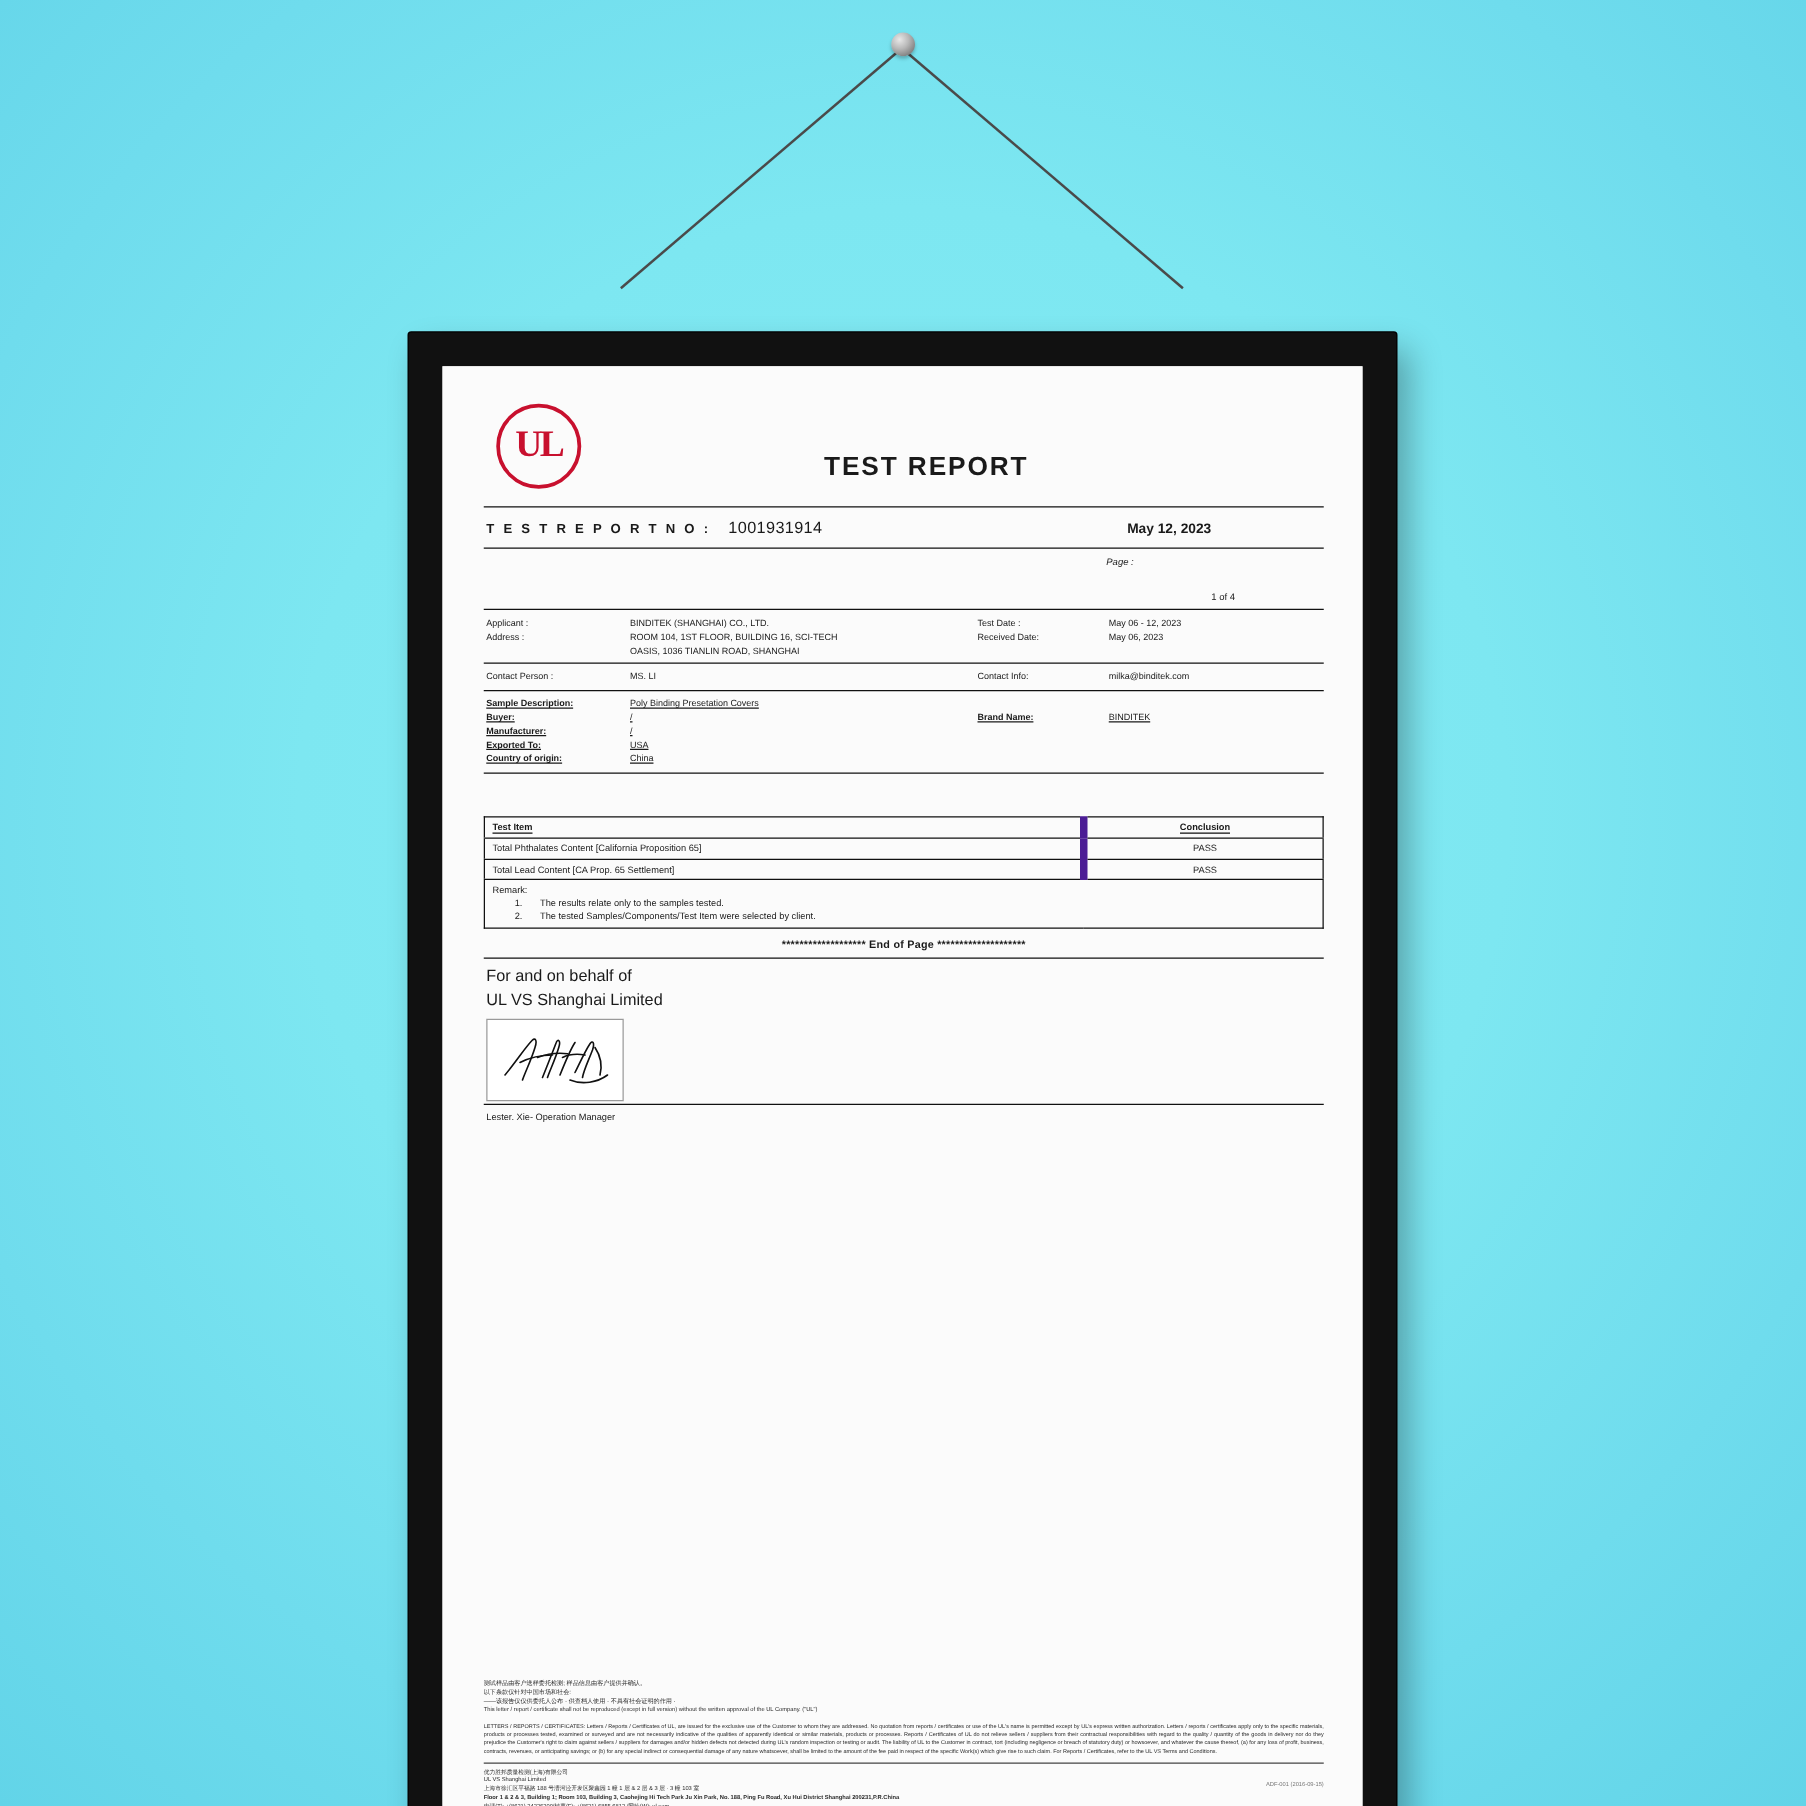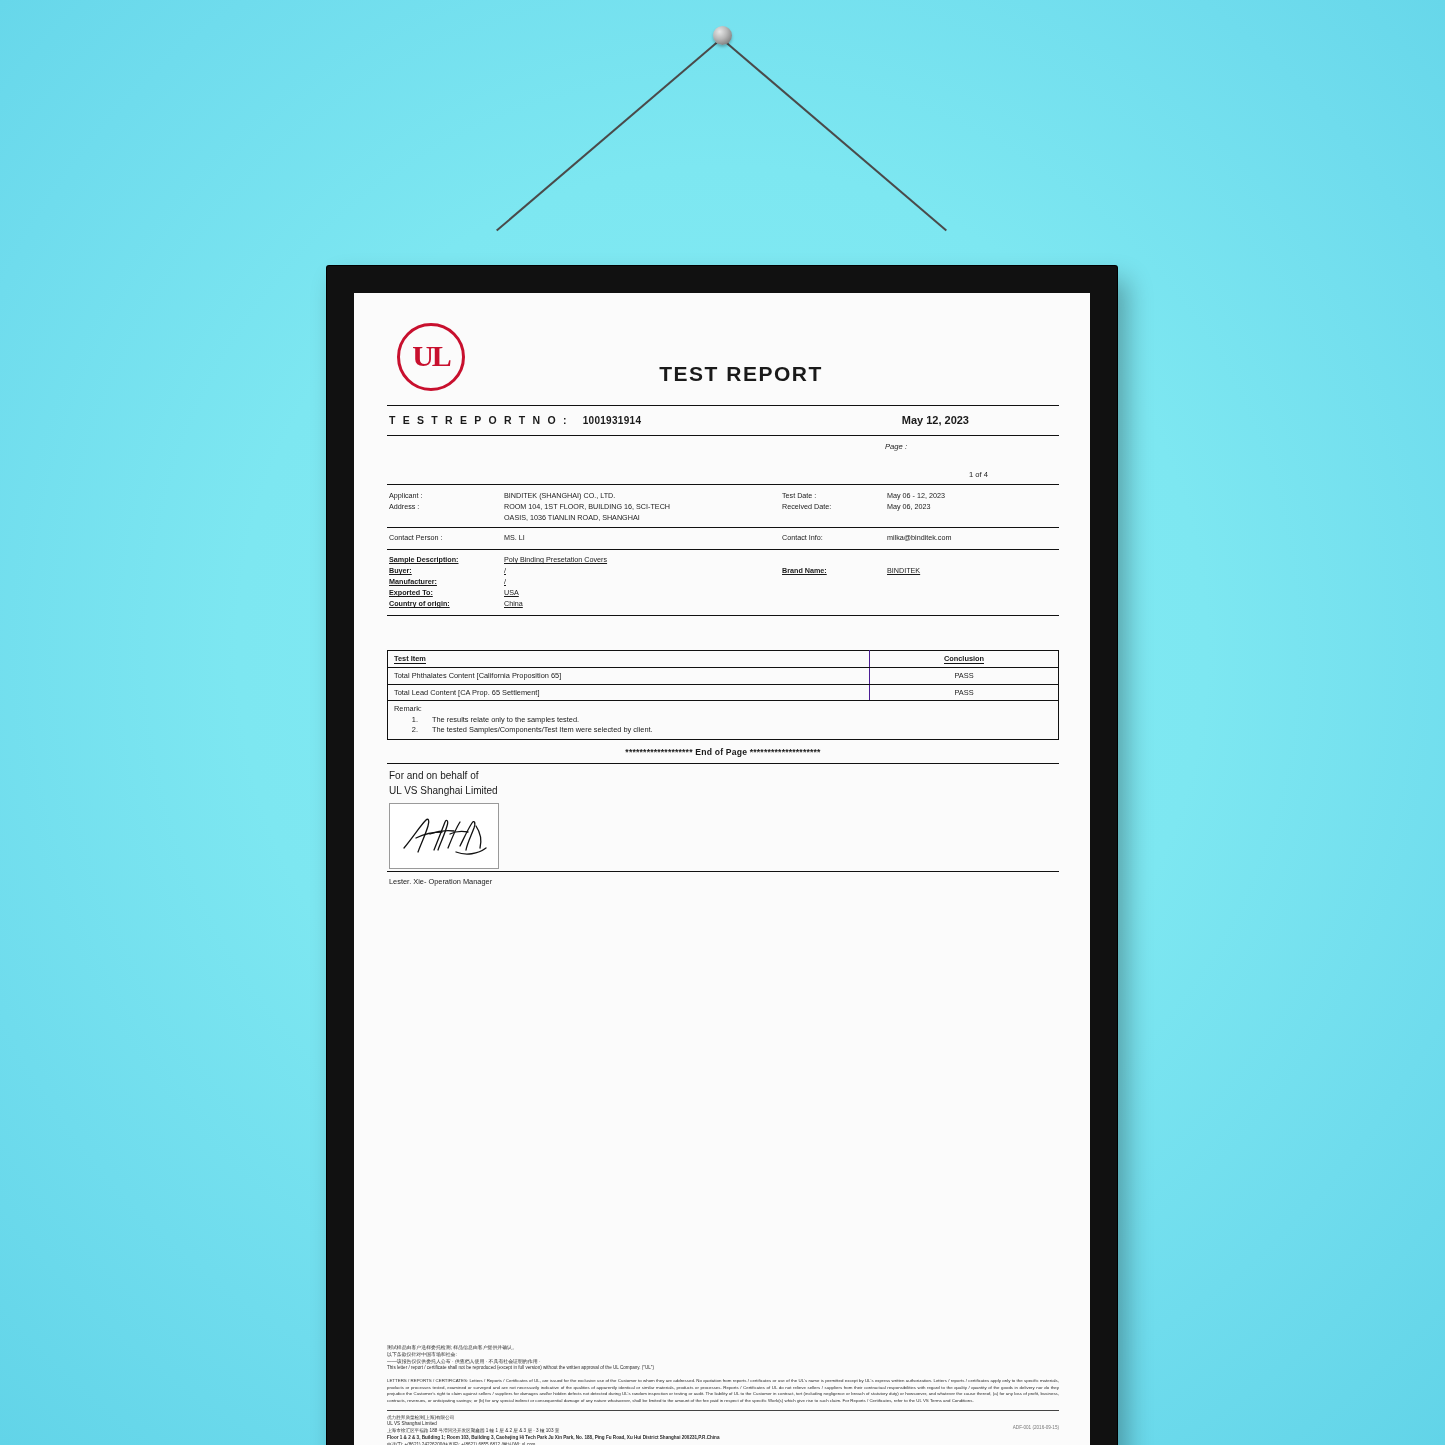--- a/index.html
+++ b/index.html
@@ -142,22 +142,22 @@
     align-items: baseline;
     padding: 8px 2px 7px 2px;
     border-bottom: 1px solid #111;
   }
   .rno-label {
     font-size: 10.5px;
     font-weight: bold;
     letter-spacing: 2.2px;
   }
   .rno-value {
-    font-size: 10px;
-    font-weight: bold;
+    font-size: 13px;
+    font-weight: normal;
     margin-left: 14px;
     letter-spacing: 0.3px;
   }
   .rno-left { display: flex; align-items: baseline; }
   .rno-date {
     font-size: 11px;
     font-weight: bold;
     margin-right: 88px;
   }
 
@@ -206,21 +206,21 @@
     font-size: 7.4px;
   }
   .res-table td, .res-table th {
     border-bottom: 1px solid #111;
     padding: 3px 6px;
     text-align: left;
     font-weight: normal;
   }
   .res-table .c-conc {
     width: 176px;
-    border-left: 1px solid #4c1d95;
+    border-left: 6px solid #4c1d95;
     text-align: center;
   }
   .res-table .hdr td {
     font-weight: bold;
   }
   .res-table .hdr .th-inner {
     display: inline-block;
     border-bottom: 1px solid #111;
     padding-bottom: 0px;
   }
@@ -241,21 +241,21 @@
     text-align: center;
     font-weight: bold;
     font-size: 8.6px;
     padding: 7px 0 6px 0;
     letter-spacing: 0.2px;
   }
 
   .behalf {
     border-top: 1px solid #111;
     padding: 5px 2px 0 2px;
-    font-size: 10px;
+    font-size: 13px;
     line-height: 1.45;
   }
 
   .sig-area {
     position: relative;
     height: 70px;
     border-bottom: 1px solid #111;
     margin-top: 3px;
   }
   .sig-box {

